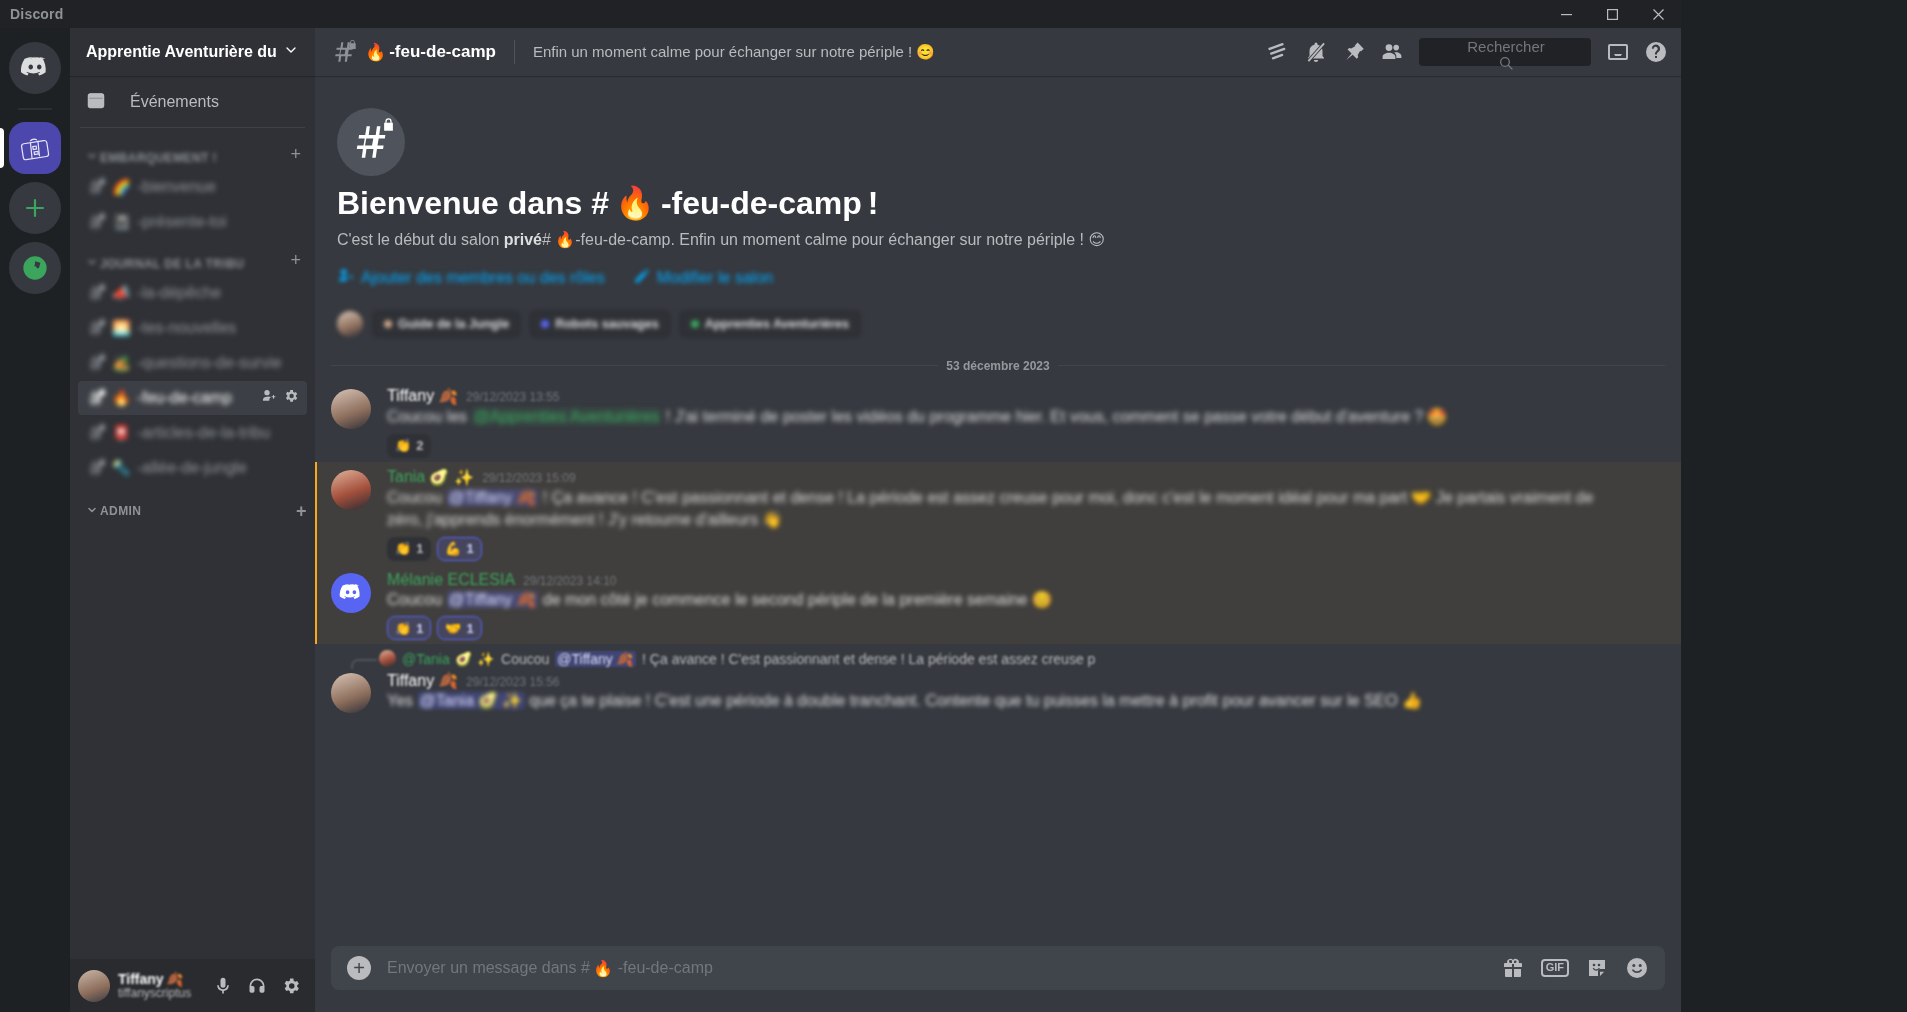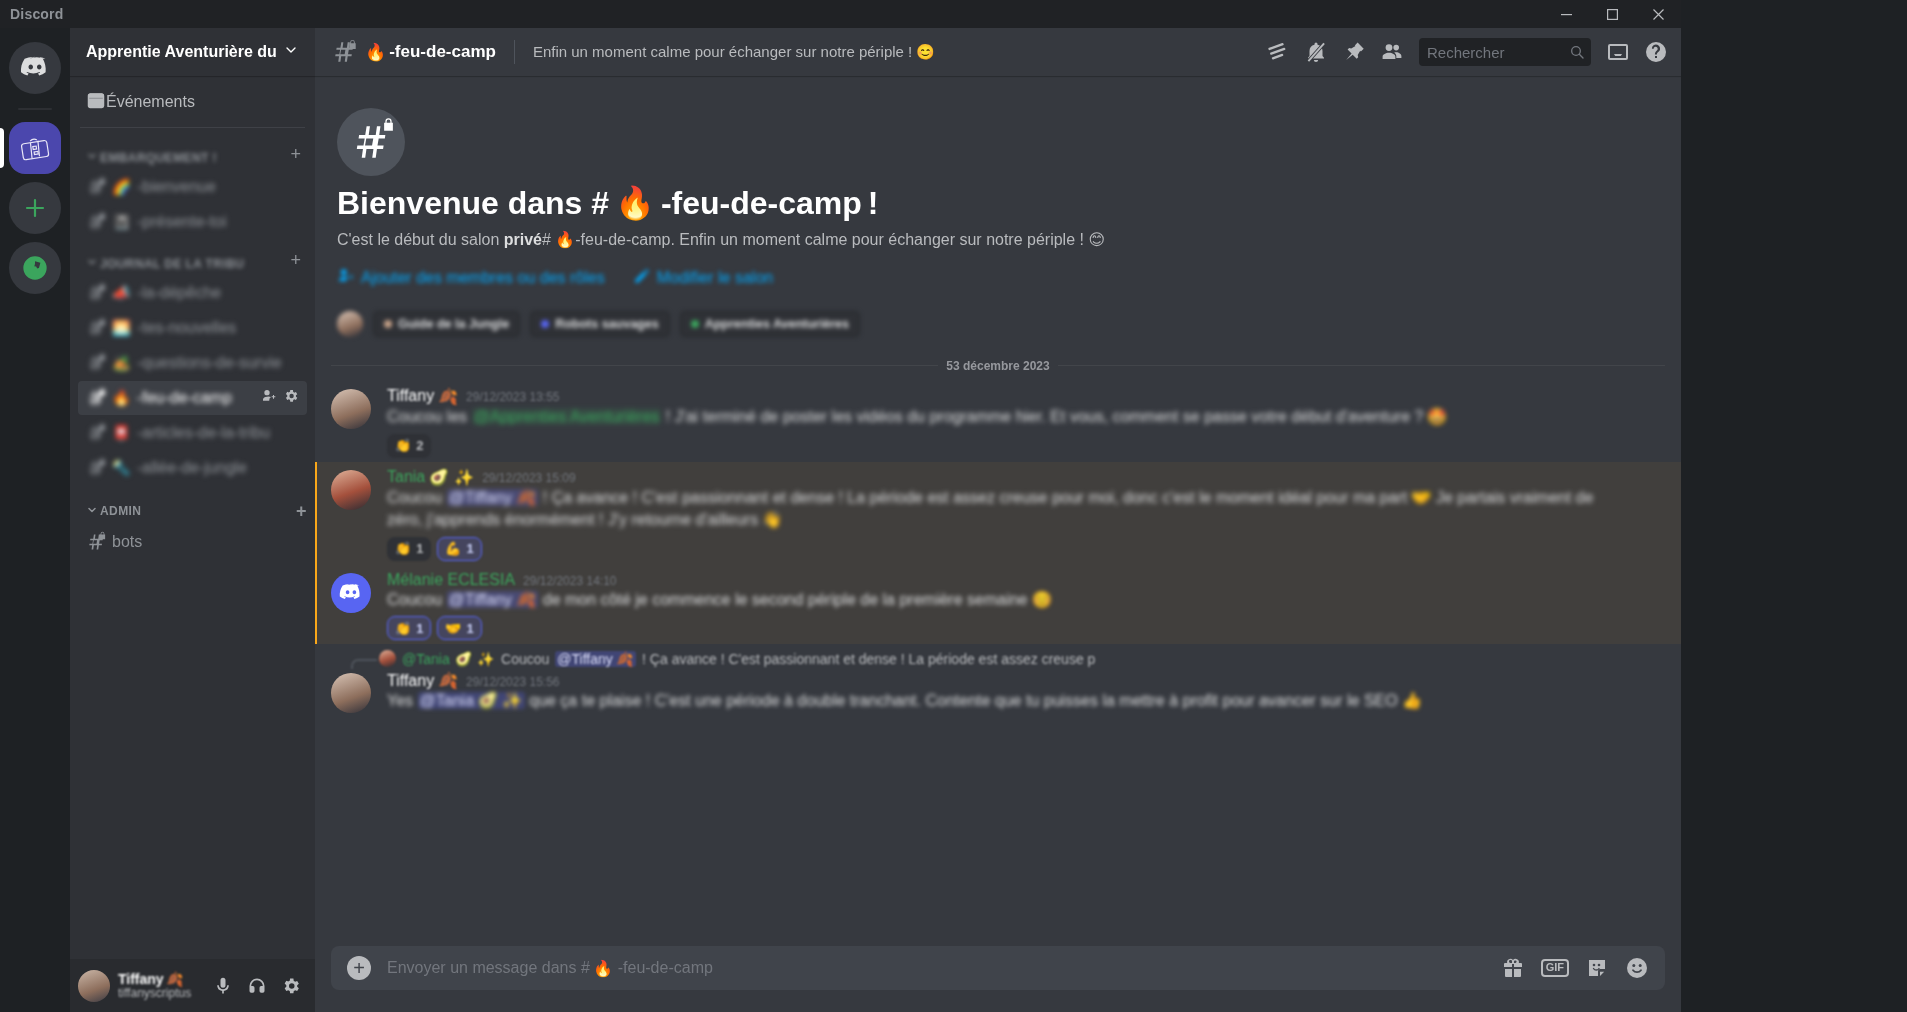--- a/index.html
+++ b/index.html
@@ -66,21 +66,21 @@
     cursor: pointer; white-space: nowrap; overflow: hidden;
   }
   .server-name { overflow: hidden; text-overflow: clip; flex: 1 1 auto; }
   .server-chev { margin-left: 4px; color: #fff; flex: 0 0 auto; }
 
   .channel-scroll { flex: 1 1 auto; overflow: hidden; padding-top: 8px; }
 
   .nav-row {
     height: 34px; margin: 1px 8px; display: flex; align-items: center;
     border-radius: 4px; padding: 0 8px; color: #b9bbbe; font-size: 16px; cursor: pointer;
-    gap: 0;
+    gap: 24px;
   }
   .nav-row svg { flex: 0 0 auto; }
   .sidebar-divider { height: 1px; background: #3f4147; margin: 8px 10px 6px; }
 
   .cat-row {
     display: flex; align-items: center; padding: 16px 8px 4px 16px;
     color: #8e9297; font-size: 12px; font-weight: bold; letter-spacing: .4px;
     text-transform: uppercase; cursor: pointer;
   }
   .cat-chev { margin-right: 2px; flex: 0 0 auto; }
@@ -140,21 +140,21 @@
     font-size: 15px; color: #b9bbbe; white-space: nowrap; overflow: hidden;
     text-overflow: ellipsis; flex: 1 1 auto; min-width: 0;
   }
   .hdr-icons { display: flex; align-items: center; gap: 4px; flex: 0 0 auto; margin-left: auto; }
   .hdr-btn {
     width: 34px; height: 34px; display: flex; align-items: center; justify-content: center;
     color: #b9bbbe; border-radius: 4px; cursor: pointer;
   }
   .search-box {
     width: 172px; height: 28px; background: #202225; border-radius: 4px;
-    display: flex; align-items: center; padding: 0 6px 0 8px; margin: 12px 6px; cursor: text;
+    display: flex; align-items: center; padding: 0 6px 0 8px; margin: 12px 6px; cursor: text; flex-direction: column;
   }
   .search-ph { font-size: 15px; color: #72767d; flex: 1 1 auto; }
 
   
   .msg-scroll { flex: 1 1 auto; overflow: hidden; position: relative; padding-bottom: 4px; }
   .welcome { padding: 32px 20px 0 22px; }
   .welcome-hash {
     width: 68px; height: 68px; border-radius: 50%; background: #4f545c;
     display: flex; align-items: center; justify-content: center; margin-bottom: 8px;
     position: relative;
@@ -478,31 +478,20 @@
         <div class="cat-row">
           <span class="cat-chev">
             <svg width="12" height="12" viewBox="0 0 24 24">
                 <path d="M6 9l6 6 6-6" stroke="currentColor" stroke-width="3" fill="none" stroke-linecap="round" stroke-linejoin="round"></path>
               </svg>
           </span>
           <span class="cat-label">ADMIN</span>
           <span class="cat-plus">+</span>
         </div>
 
-        <div class="ch-row">
-          <span class="ch-hash">
-            <svg width="20" height="20" viewBox="0 0 24 24" fill="currentColor">
-                <path d="M9.5 3 8.7 8H5.2l-.3 2h3.5l-.7 4H4.2l-.3 2h3.5L6.7 21h2l.7-5h4l-.7 5h2l.7-5h3.5l.3-2h-3.5l.7-4h3.5l.3-2h-3.5l.7-5h-2l-.7 5h-4l.7-5h-2Zm-.2 7h4l-.7 4h-4l.7-4Z"></path>
-              </svg>
-            <svg width="9" height="9" viewBox="0 0 24 24" fill="currentColor" style="position:absolute;right:-1px;top:-1px;">
-                <path d="M17 9V7a5 5 0 0 0-10 0v2H5v13h14V9h-2Zm-8-2a3 3 0 0 1 6 0v2H9V7Z"></path>
-              </svg>
-          </span>
-          <span class="ch-name">bots</span>
-        </div>
 
       </div>
 
       <div class="user-panel">
         <div class="up-avatar"></div>
         <div class="up-meta">
           <div class="up-name blur-xs">
             <span>Tiffany</span>
             <span class="emoji">🍂</span>
           </div>

